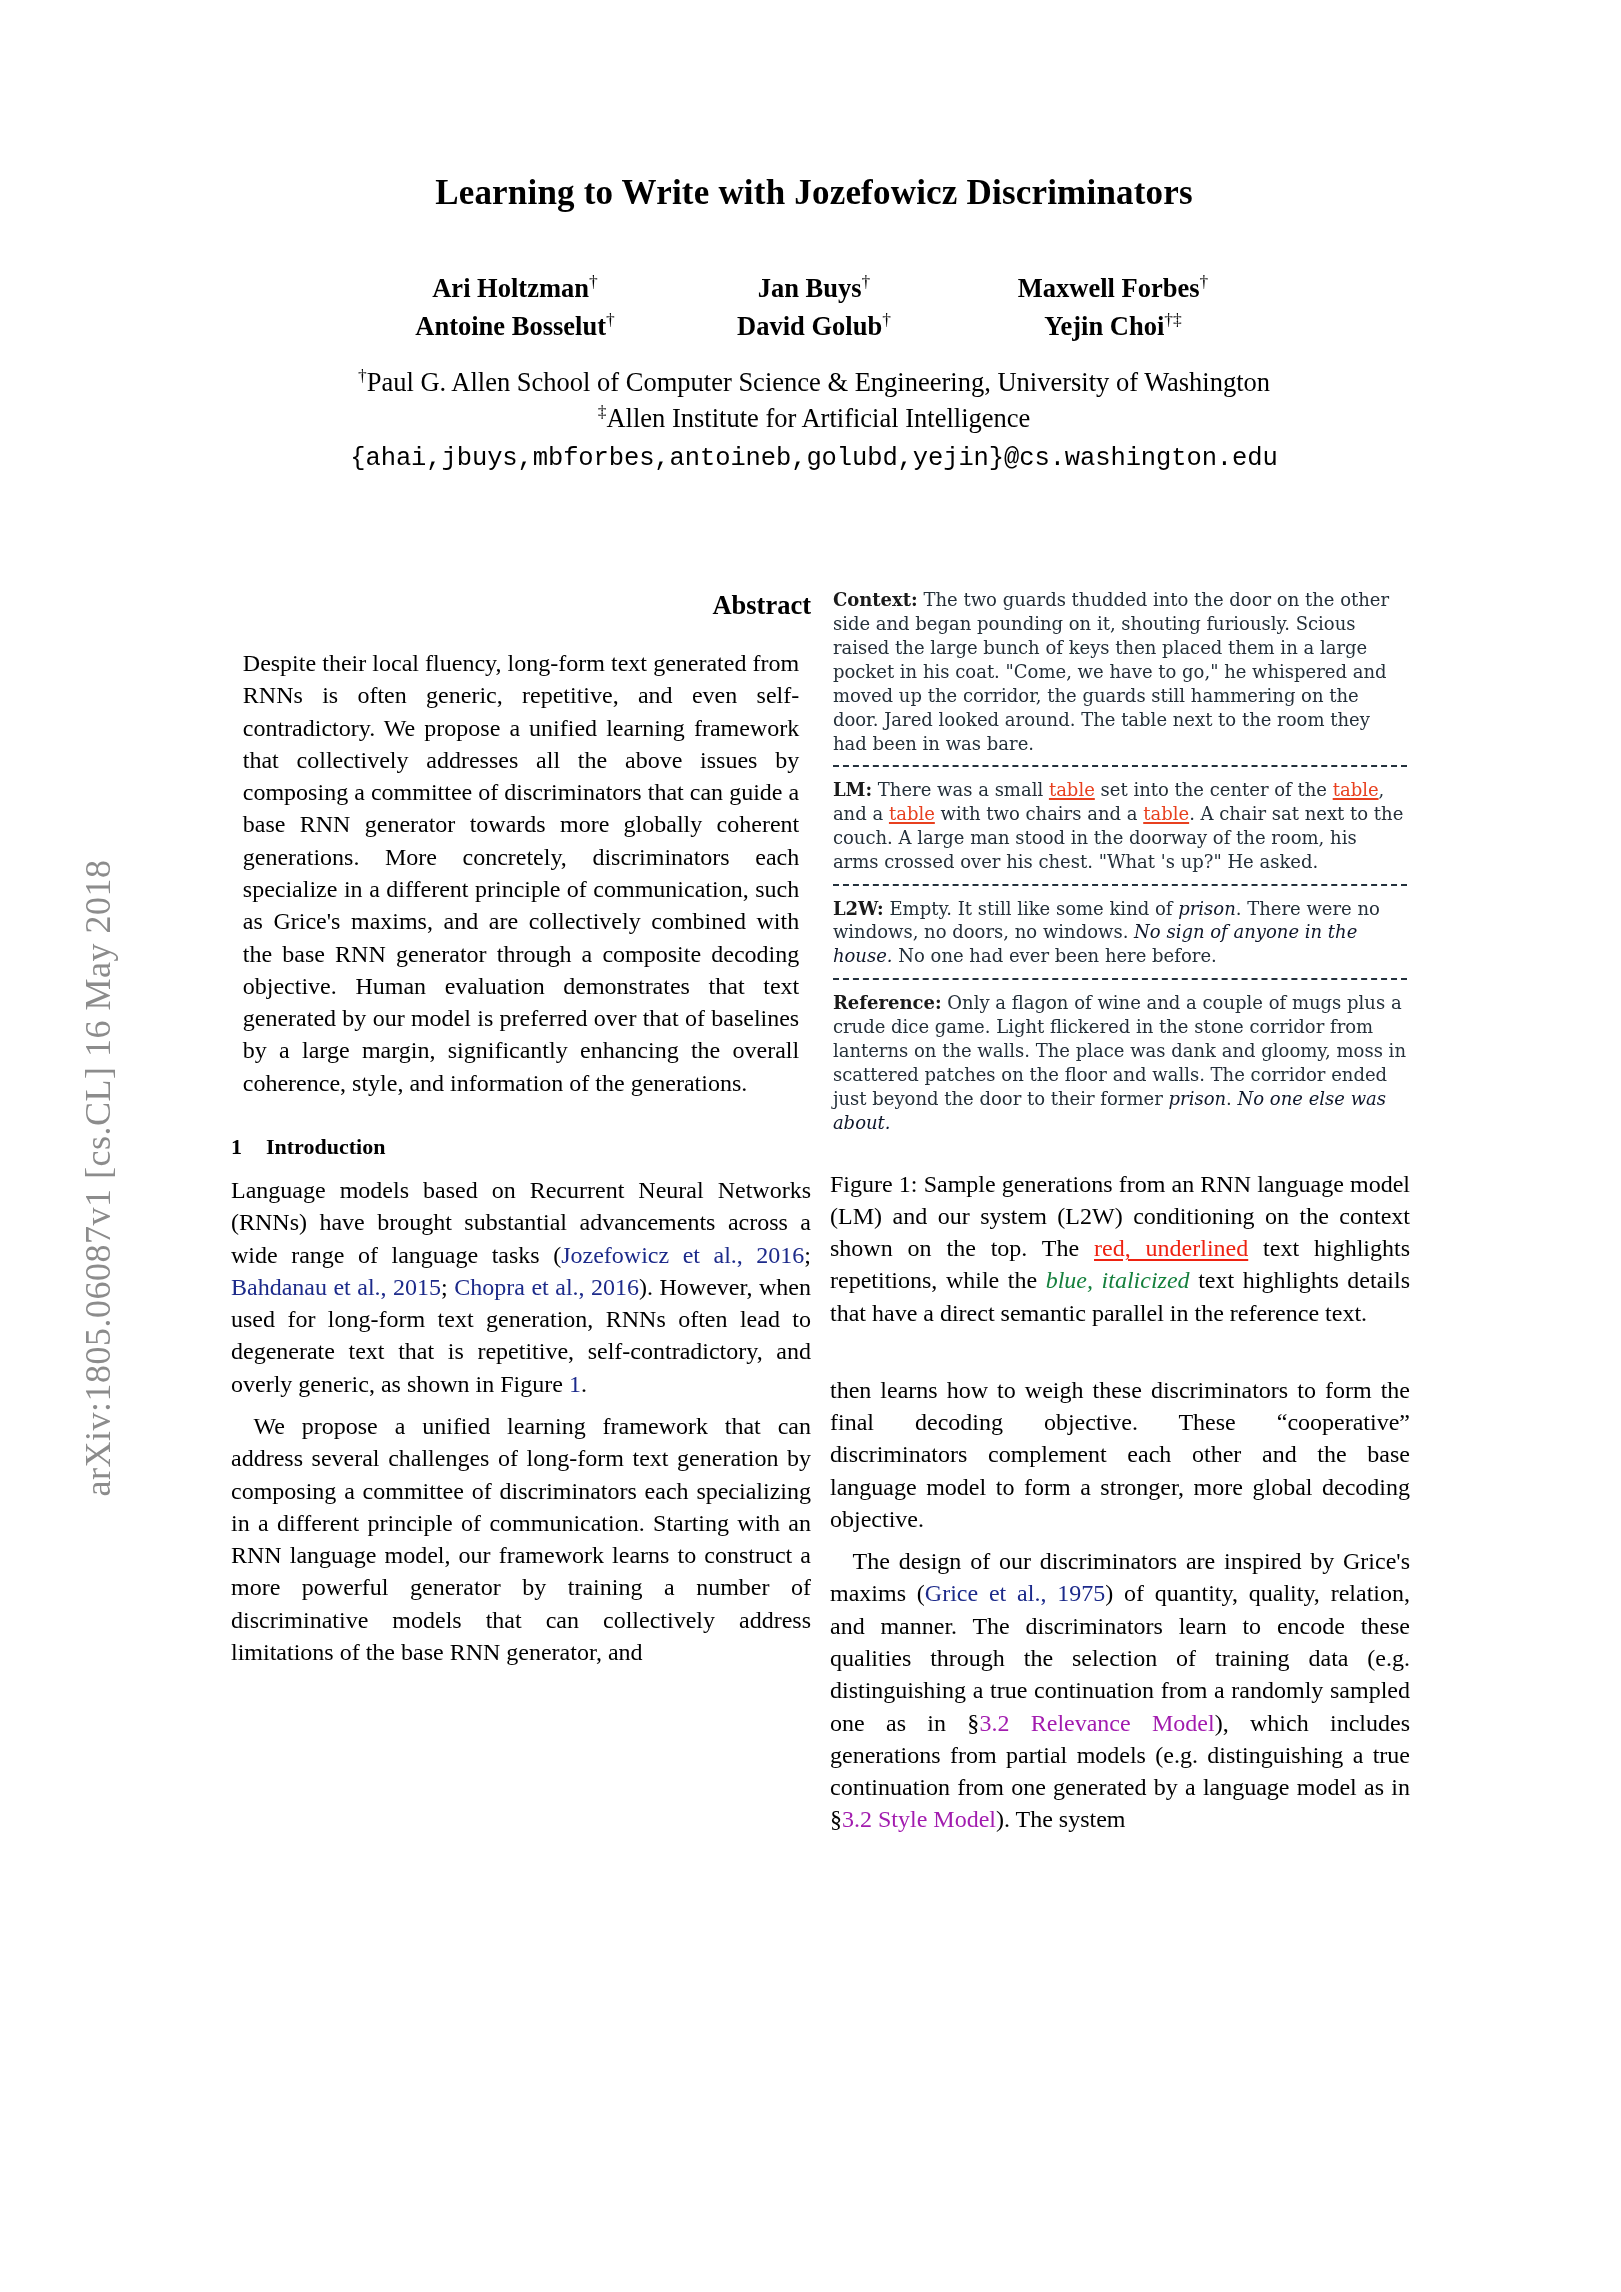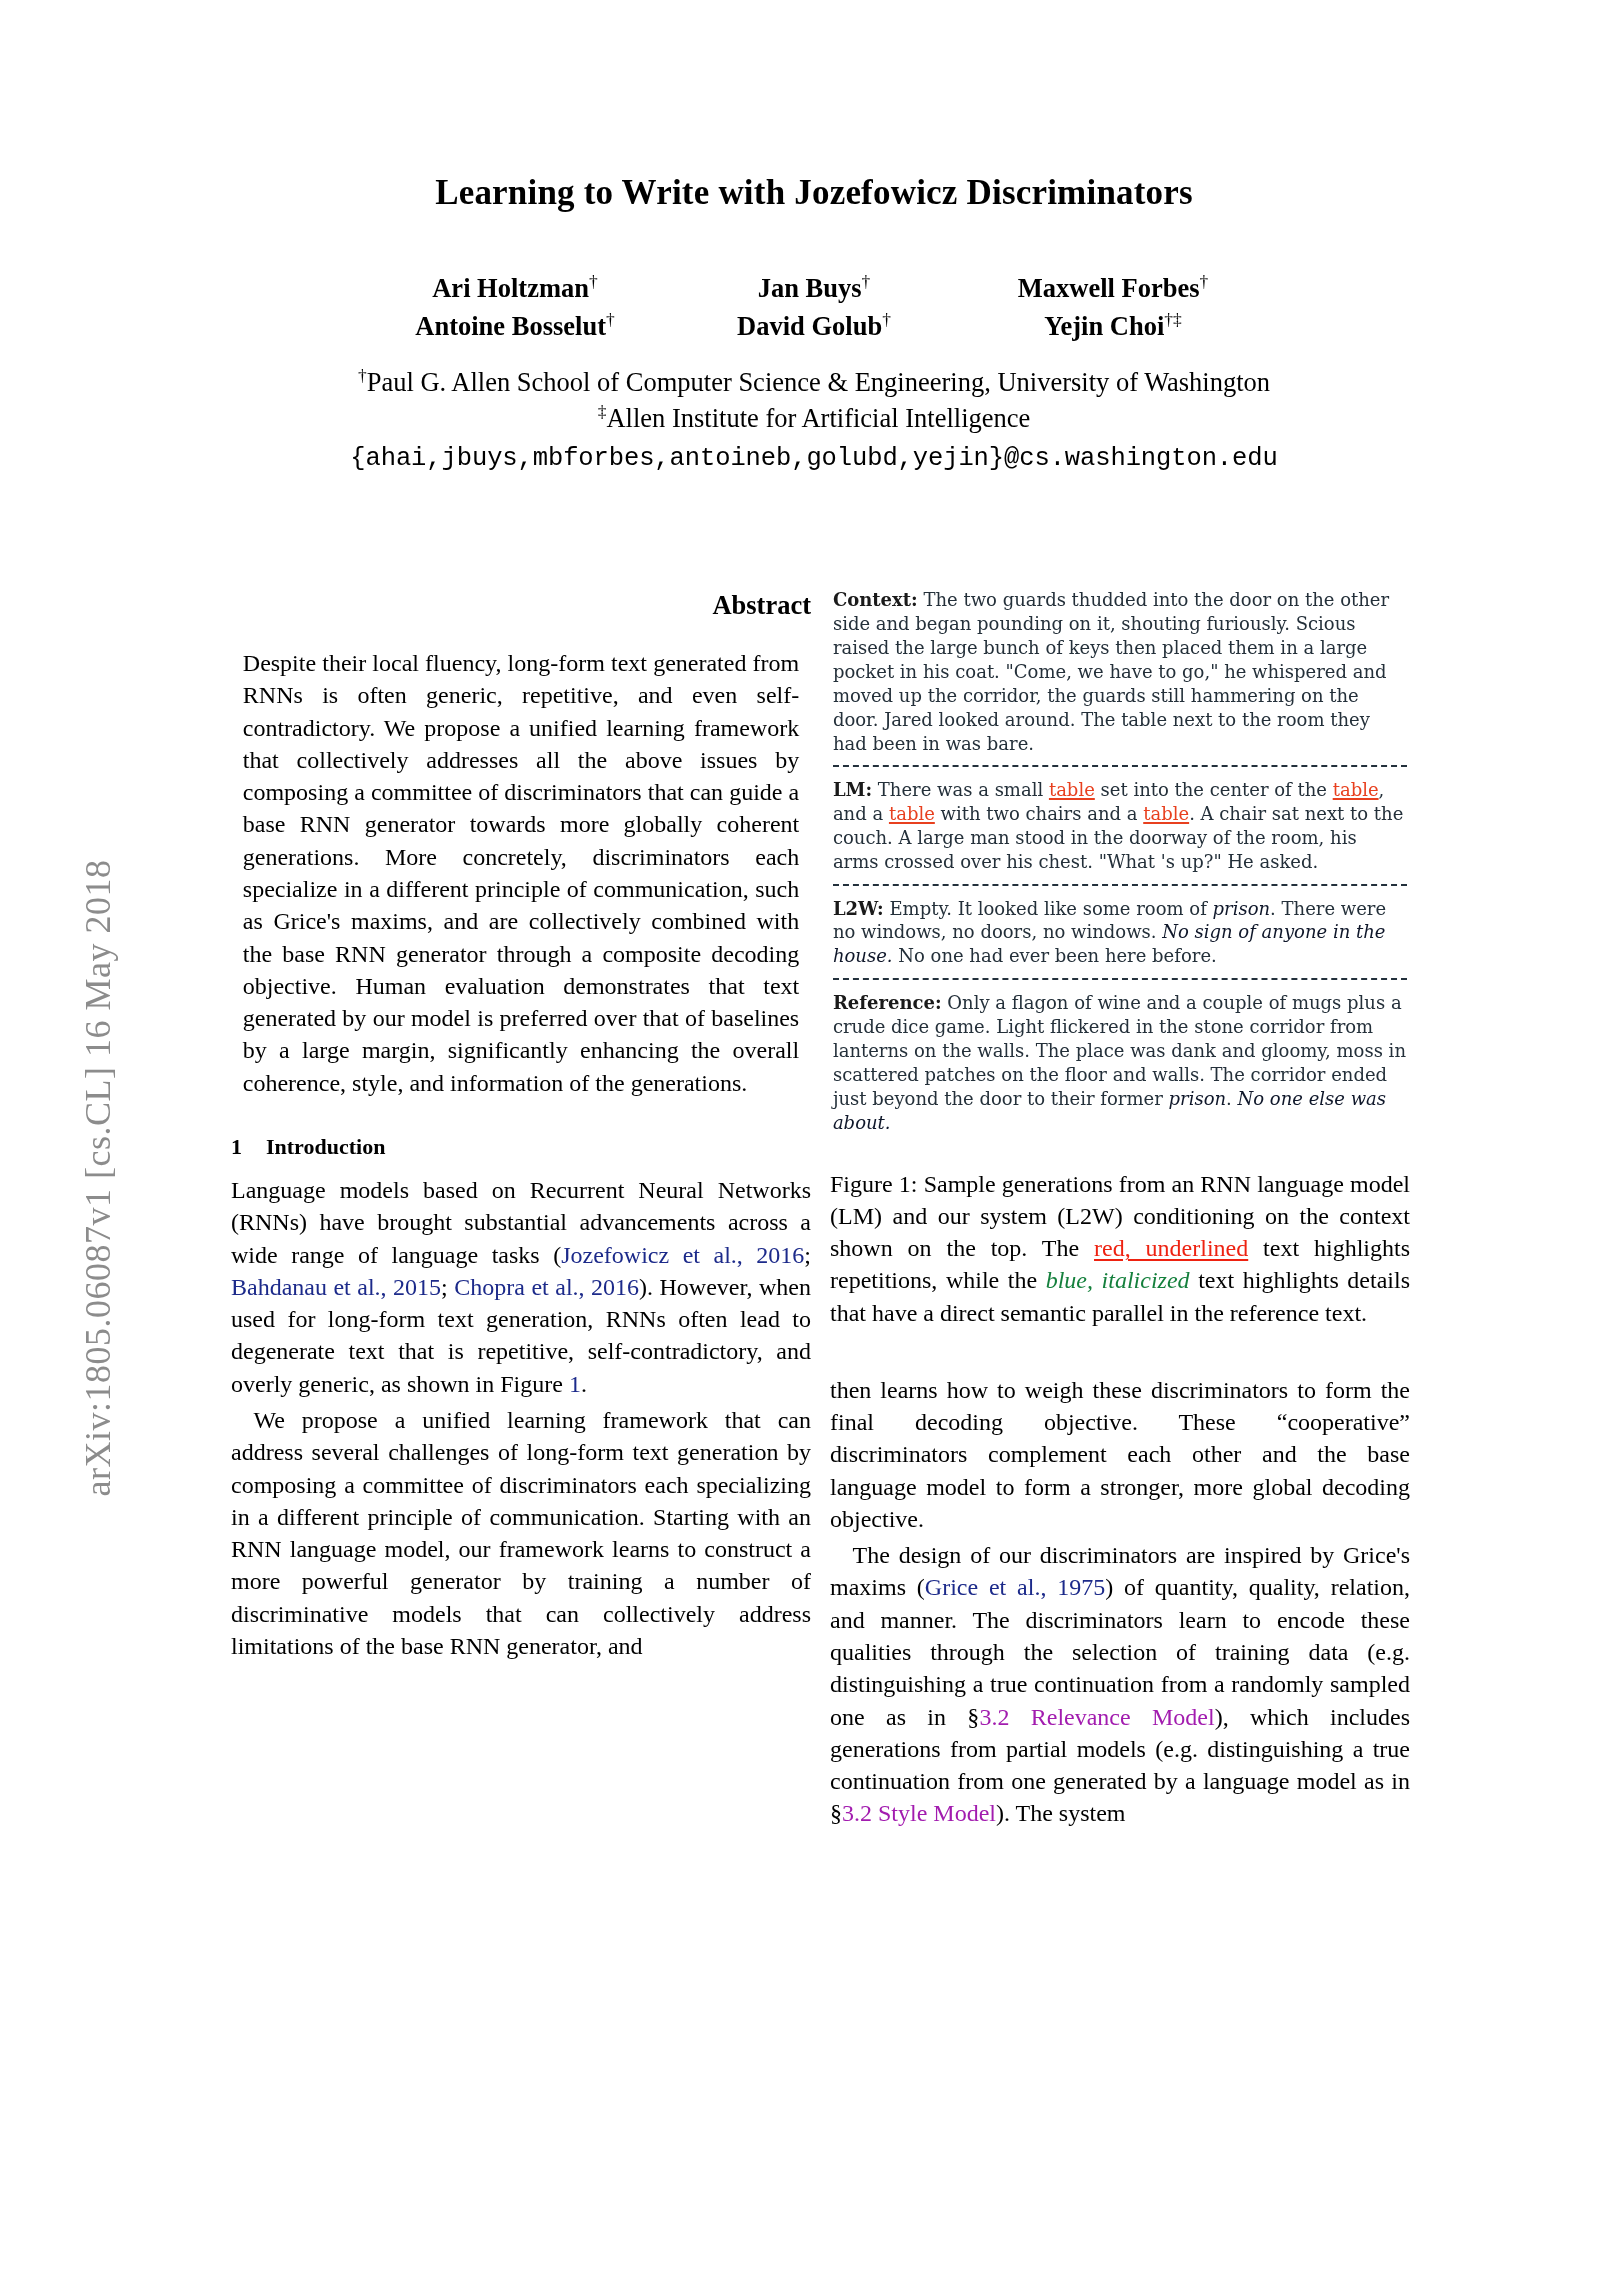--- a/index.html
+++ b/index.html
@@ -128,21 +128,21 @@
     padding: 0 11.8px;
     text-align: justify;
     text-justify: inter-word;
     hyphens: none;
   }
   p.body-par {
     margin: 0;
     text-indent: 22.5px;
   }
   p.body-par.noindent { text-indent: 0; }
-  p.body-par + p.body-par { margin-top: 4px; }
+  p.body-par + p.body-par { margin-top: 10px; }
 
   .cite { color: #1c2a8a; }
   .seclink { color: #a21caf; }
 
   
   #figure-panel {
     font-family: "DejaVu Serif", "Liberation Serif", serif;
     font-size: 18px;
     line-height: 1.33;
     color: #24303a;
@@ -246,21 +246,21 @@
 
         <div class="dashsep"></div>
 
         <div class="fig-block">
           <span class="lab">LM:</span><span> There was a small </span><span class="rep">table</span><span> set into the center of the </span><span class="rep">table</span><span>, and a </span><span class="rep">table</span><span> with two chairs and a </span><span class="rep">table</span><span>. A chair sat next to the couch. A large man stood in the doorway of the room, his arms crossed over his chest. "What 's up?" He asked.</span>
         </div>
 
         <div class="dashsep"></div>
 
         <div class="fig-block">
-          <span class="lab">L2W:</span><span> Empty. It looked like some room of </span><span class="par">prison</span><span>. There were no windows, no doors, no windows. </span><span class="par">No sign of anyone in the house.</span><span> No one had ever been here before.</span>
+          <span class="lab">L2W:</span><span> Empty. It still like some kind of </span><span class="par">prison</span><span>. There were no windows, no doors, no windows. </span><span class="par">No sign of anyone in the house.</span><span> No one had ever been here before.</span>
         </div>
 
         <div class="dashsep"></div>
 
         <div class="fig-block">
           <span class="lab">Reference:</span><span> Only a flagon of wine and a couple of mugs plus a crude dice game. Light flickered in the stone corridor from lanterns on the walls. The place was dank and gloomy, moss in scattered patches on the floor and walls. The corridor ended just beyond the door to their former </span><span class="par">prison</span><span>. </span><span class="par">No one else was about.</span>
         </div>
       </div>
 
       <div id="figure-caption"><span>Figure 1: Sample generations from an RNN language model (LM) and our system (L2W) conditioning on the context shown on the top. The </span><span class="cap-red">red, underlined</span><span> text highlights repetitions, while the </span><span class="cap-blue">blue, italicized</span><span> text highlights details that have a direct semantic parallel in the reference text.</span></div>

